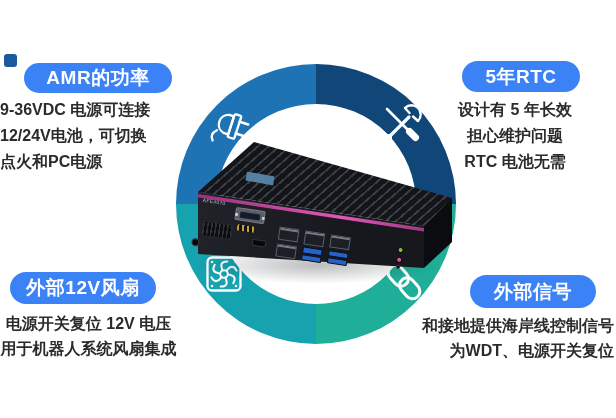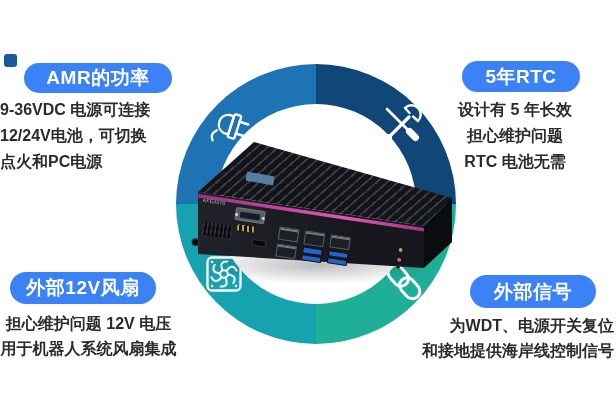--- a/index.html
+++ b/index.html
@@ -163,25 +163,25 @@
   <div class="callout-text" id="text-rtc">
     <div>设计有 5 年长效</div>
     <div>担心维护问题</div>
     <div>RTC 电池无需</div>
   </div>
 
   <div class="pill" id="pill-fan">
     <span>外部12V风扇</span>
   </div>
   <div class="callout-text" id="text-fan">
-    <div>担心维护问题 12V 电压</div>
+    <div>电源开关复位 12V 电压</div>
     <div>用于机器人系统风扇集成</div>
   </div>
 
   <div class="pill" id="pill-signal">
     <span>外部信号</span>
   </div>
   <div class="callout-text" id="text-signal">
+    <div>和接地提供海岸线控制信号</div>
     <div>为WDT、电源开关复位</div>
-    <div>和接地提供海岸线控制信号</div>
   </div>
 
 </div>
 
 </body></html>

